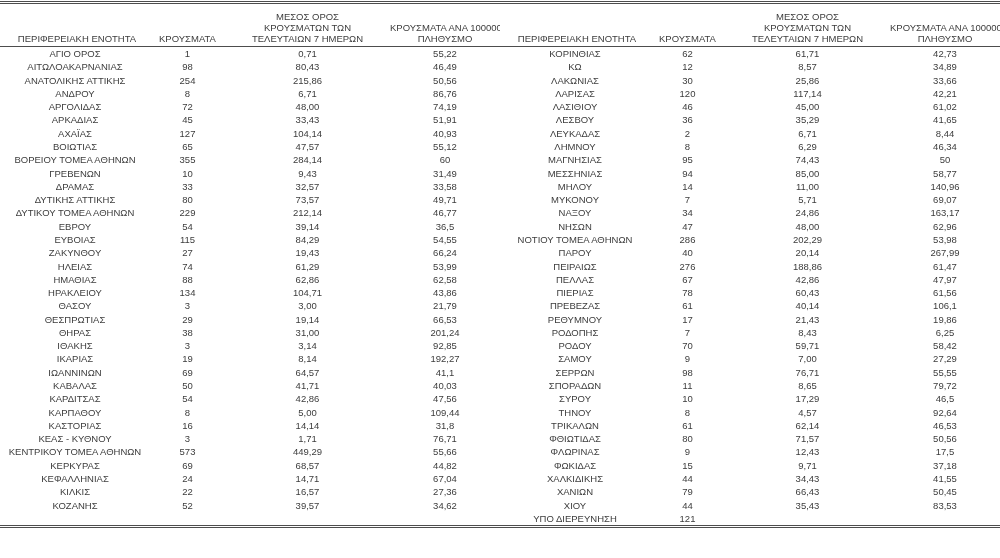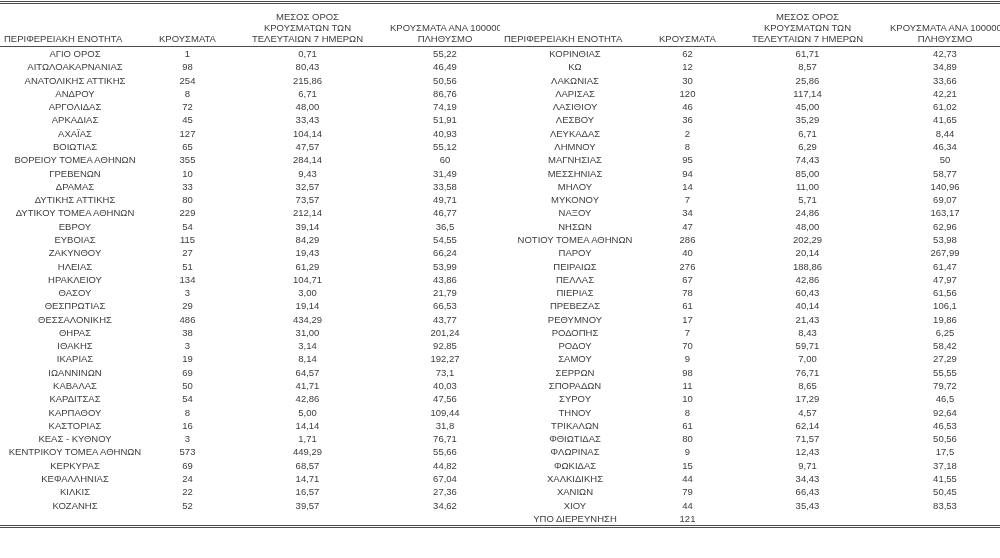--- a/index.html
+++ b/index.html
@@ -42,21 +42,21 @@
     overflow: hidden;
   }
   thead th {
     vertical-align: bottom;
     border-bottom: 1.5px solid #4d4d4d;
     height: 40px;
     padding-bottom: 2px;
     line-height: 11px;
   }
   thead th.region-h {
-    text-align: left;
+    text-align: center;
     padding-left: 4px;
   }
   tbody td {
     height: 13.28px;
     line-height: 13.28px;
   }
 </style>
 </head>
 <body>
 
@@ -177,49 +177,49 @@
             <td>54,55</td>
           </tr>
           <tr>
             <td>ΖΑΚΥΝΘΟΥ</td>
             <td>27</td>
             <td>19,43</td>
             <td>66,24</td>
           </tr>
           <tr>
             <td>ΗΛΕΙΑΣ</td>
-            <td>51</td>
+            <td>74</td>
             <td>61,29</td>
             <td>53,99</td>
+          </tr>
+          <tr>
+            <td>ΗΜΑΘΙΑΣ</td>
+            <td>88</td>
+            <td>62,86</td>
+            <td>62,58</td>
           </tr>
           <tr>
             <td>ΗΡΑΚΛΕΙΟΥ</td>
             <td>134</td>
             <td>104,71</td>
             <td>43,86</td>
           </tr>
           <tr>
             <td>ΘΑΣΟΥ</td>
             <td>3</td>
             <td>3,00</td>
             <td>21,79</td>
           </tr>
           <tr>
             <td>ΘΕΣΠΡΩΤΙΑΣ</td>
             <td>29</td>
             <td>19,14</td>
             <td>66,53</td>
           </tr>
           <tr>
-            <td>ΘΕΣΣΑΛΟΝΙΚΗΣ</td>
-            <td>486</td>
-            <td>434,29</td>
-            <td>43,77</td>
-          </tr>
-          <tr>
             <td>ΘΗΡΑΣ</td>
             <td>38</td>
             <td>31,00</td>
             <td>201,24</td>
           </tr>
           <tr>
             <td>ΙΘΑΚΗΣ</td>
             <td>3</td>
             <td>3,14</td>
             <td>92,85</td>
@@ -227,21 +227,21 @@
           <tr>
             <td>ΙΚΑΡΙΑΣ</td>
             <td>19</td>
             <td>8,14</td>
             <td>192,27</td>
           </tr>
           <tr>
             <td>ΙΩΑΝΝΙΝΩΝ</td>
             <td>69</td>
             <td>64,57</td>
-            <td>73,1</td>
+            <td>41,1</td>
           </tr>
           <tr>
             <td>ΚΑΒΑΛΑΣ</td>
             <td>50</td>
             <td>41,71</td>
             <td>40,03</td>
           </tr>
           <tr>
             <td>ΚΑΡΔΙΤΣΑΣ</td>
             <td>54</td>

